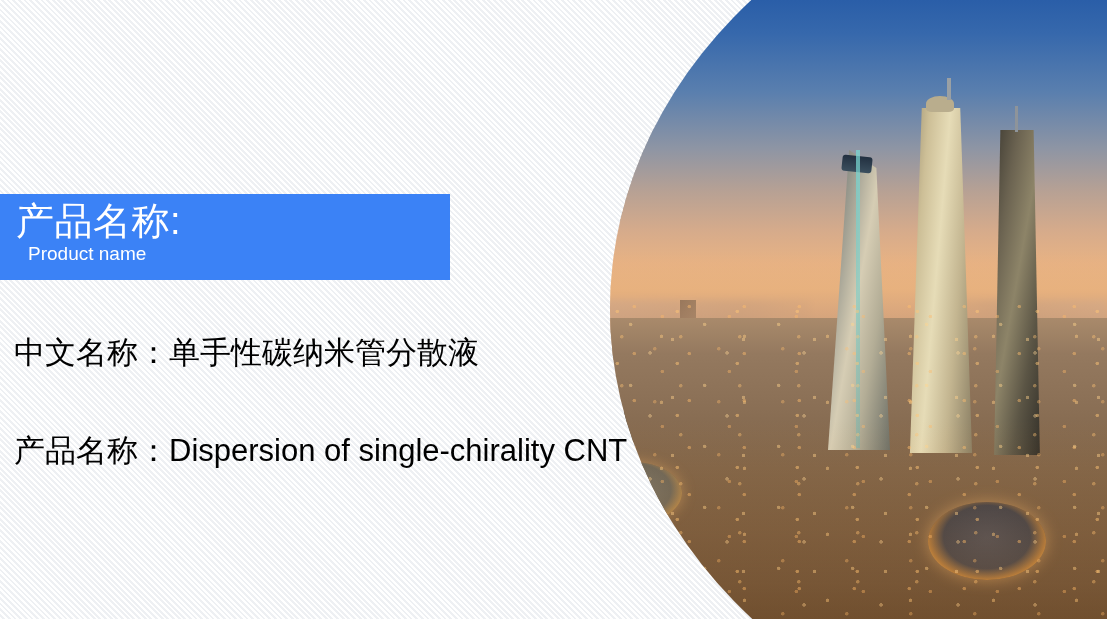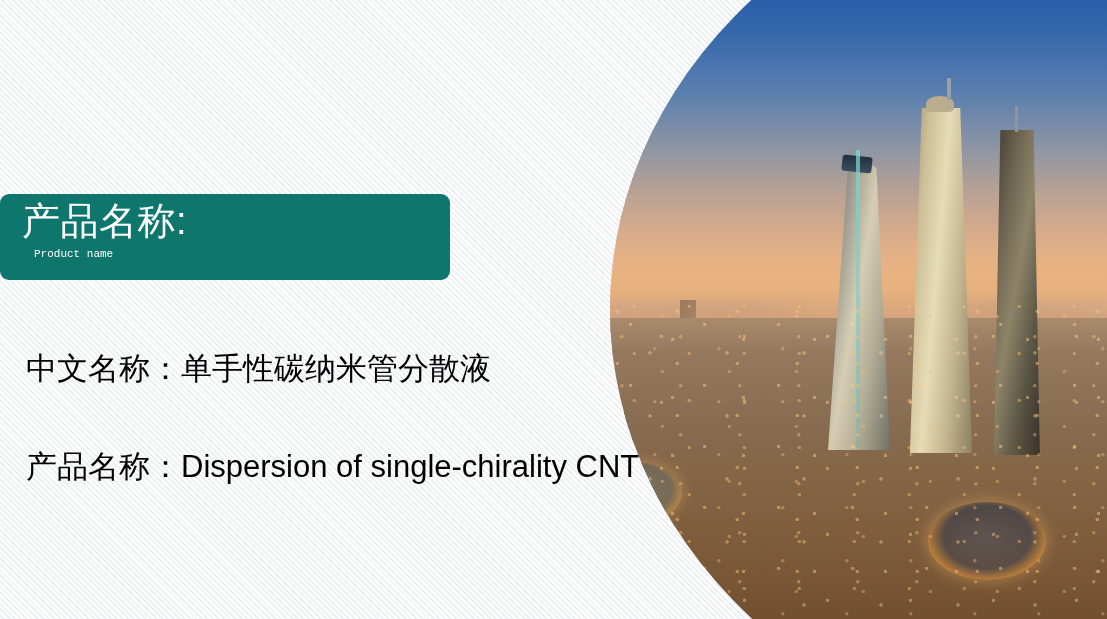--- a/index.html
+++ b/index.html
@@ -35,54 +35,52 @@
     );
   }
 
   
   #title-banner {
     position: absolute;
     left: 0;
     top: 194px;
     width: 450px;
     height: 86px;
-    background-color: #0f766e;
+    background-color: #3b82f6;
     box-sizing: border-box;
-    padding: 4px 0 0 22px;
-    border-radius: 9px;
+    padding: 4px 0 0 16px;
   }
   #banner-title-cn {
     color: #ffffff;
     font-size: 38px;
     line-height: 46px;
     font-weight: 400;
     letter-spacing: 0.5px;
     white-space: nowrap;
   }
   #banner-title-en {
     color: #ffffff;
-    font-size: 11px;
+    font-size: 19px;
     line-height: 22px;
     font-weight: 400;
-    font-family: Liberation Mono, monospace;
+    font-family: Liberation Sans, sans-serif;
     padding-left: 12px;
     margin-top: -1px;
     white-space: nowrap;
   }
 
   
   .body-line {
     position: absolute;
-    left: 26px;
+    left: 14px;
     color: #000000;
     font-size: 31px;
     line-height: 40px;
     white-space: nowrap;
     font-weight: 400;
-    margin-top: 16px;
   }
   #line-cn  { top: 333px; }
   #line-en  { top: 431px; }
   .line-en-value {
     font-family: "Liberation Sans", "DejaVu Sans", sans-serif;
   }
 
   
   #photo-wrap {
     position: absolute;

